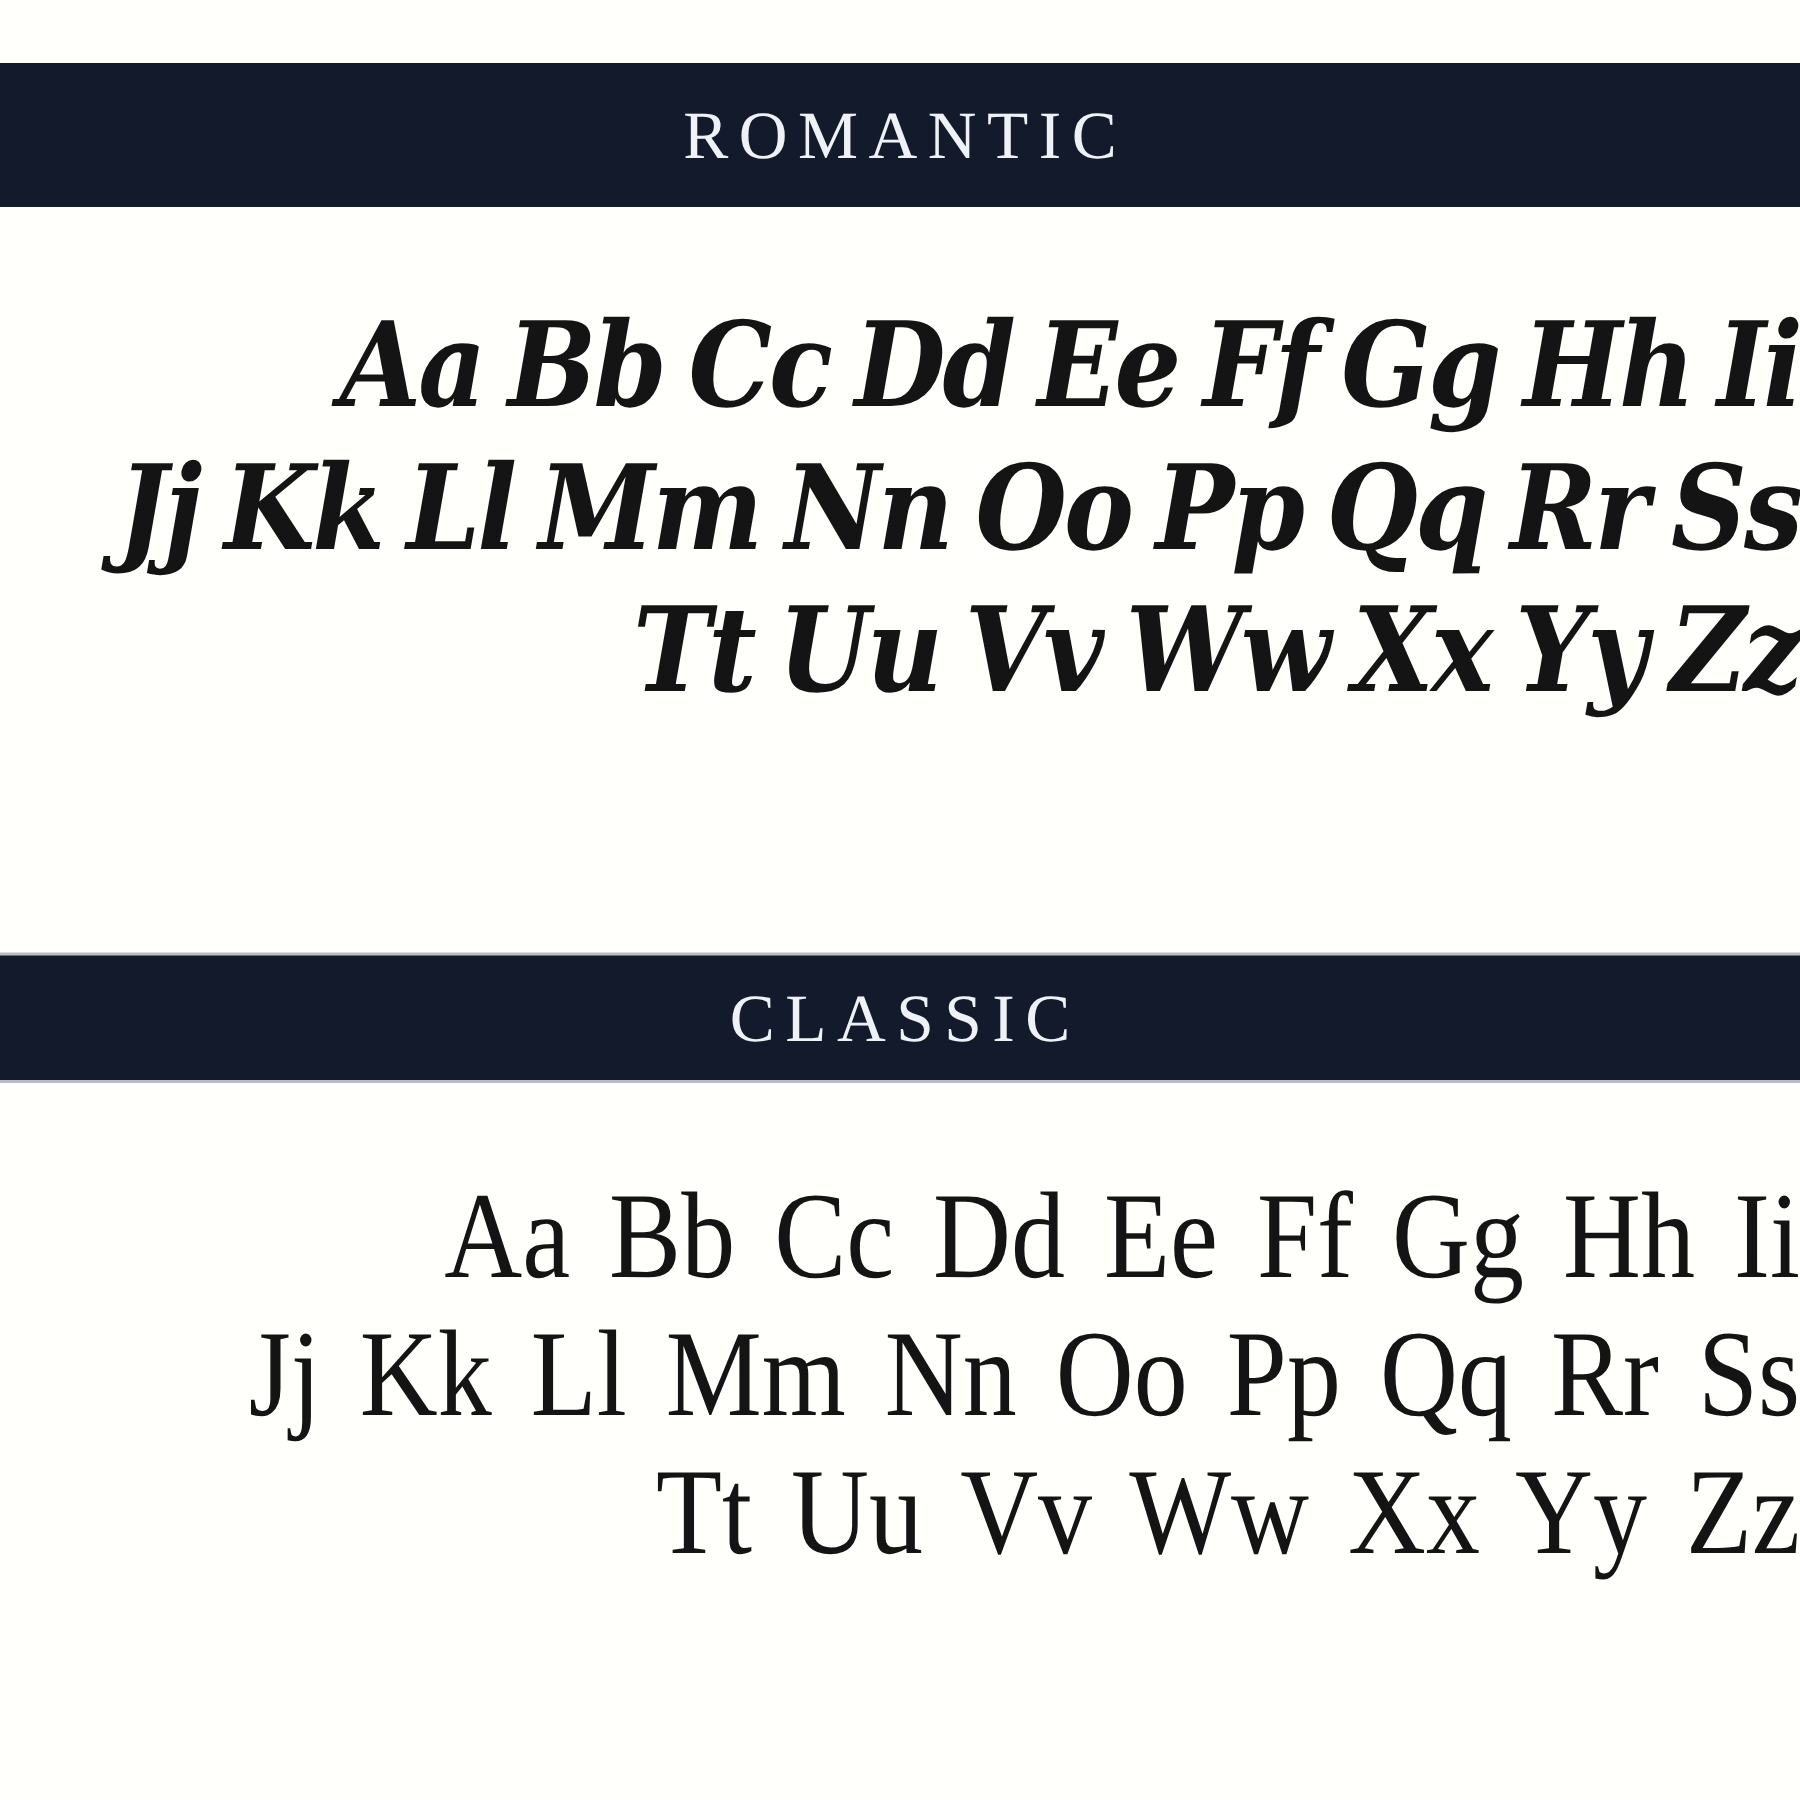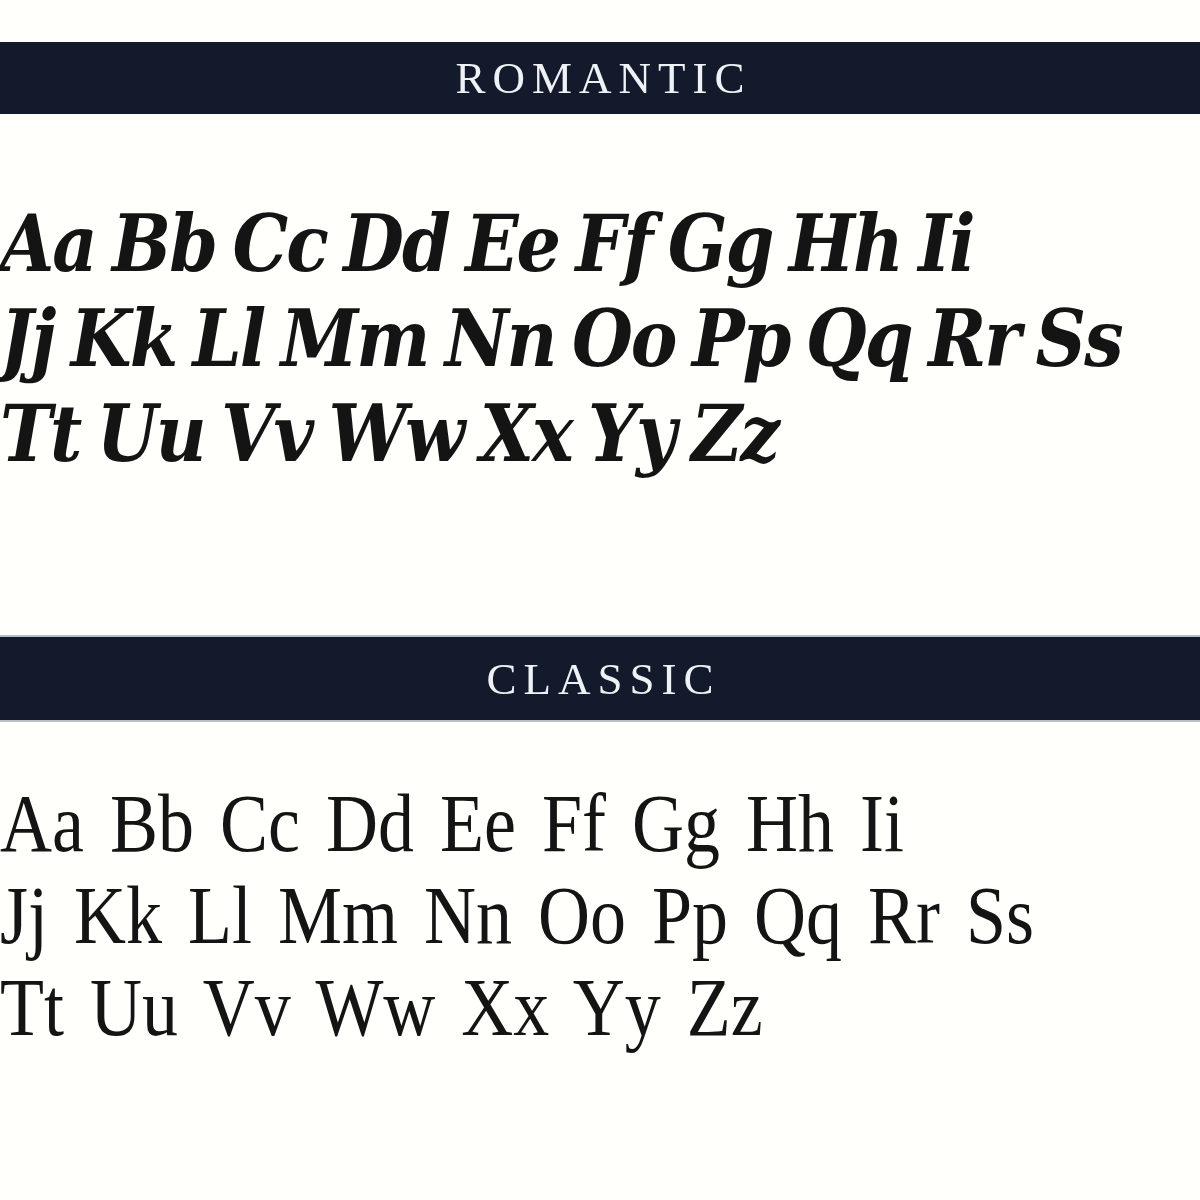--- a/index.html
+++ b/index.html
@@ -19,39 +19,39 @@
   
   .bar {
     position: absolute;
     left: 0;
     right: 0;
     background: #121a2b;
     display: flex;
     align-items: center;
     justify-content: center;
   }
-  .bar-romantic { top: 42px;  height: 72px; }
+  .bar-romantic { top: 42px;  height: 96px; }
   .bar-classic  { top: 637px; height: 83px;
                   box-shadow: 0 -2px 0 #b9bdc6, 0 2px 0 #b9bdc6; }
   .bar-title {
     color: #eef1f5;
     font-family: "Liberation Serif", serif;
     font-weight: 400;
     font-size: 45px;
     letter-spacing: 7px;
     padding-left: 7px; 
     white-space: nowrap;
   }
 
   
   .alphabet {
     position: absolute;
     left: 0;
     right: 0;
-    text-align: left;
+    text-align: right;
     color: #141414;
   }
   .alphabet .line {
     white-space: nowrap;
   }
 
   
   .alphabet-romantic { top: 196px; }
   .alphabet-romantic .line {
     font-family: "DejaVu Serif", serif;

